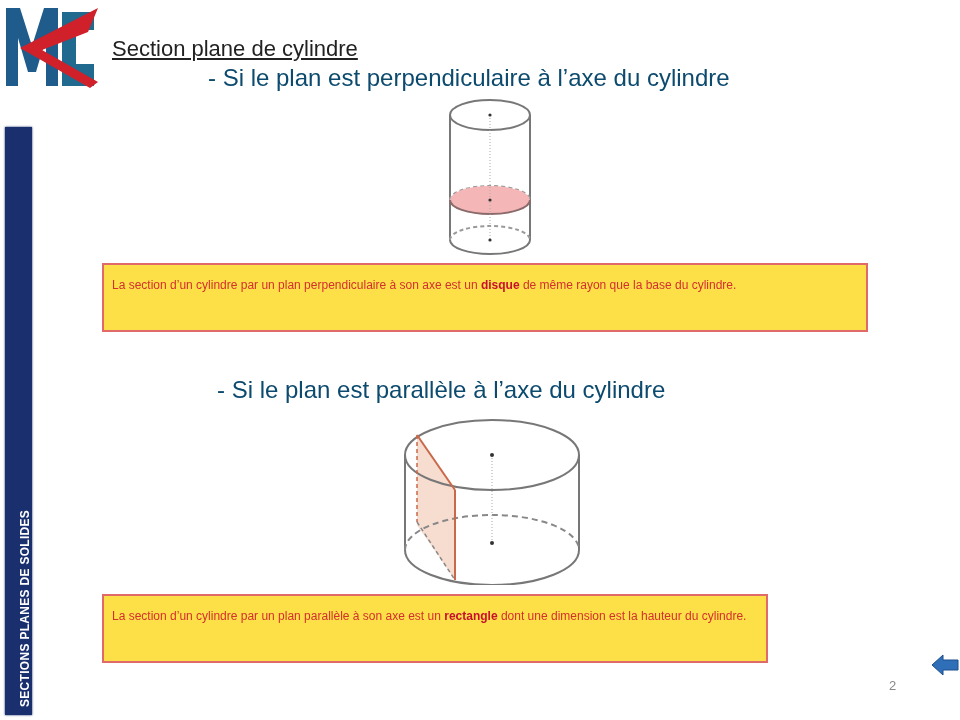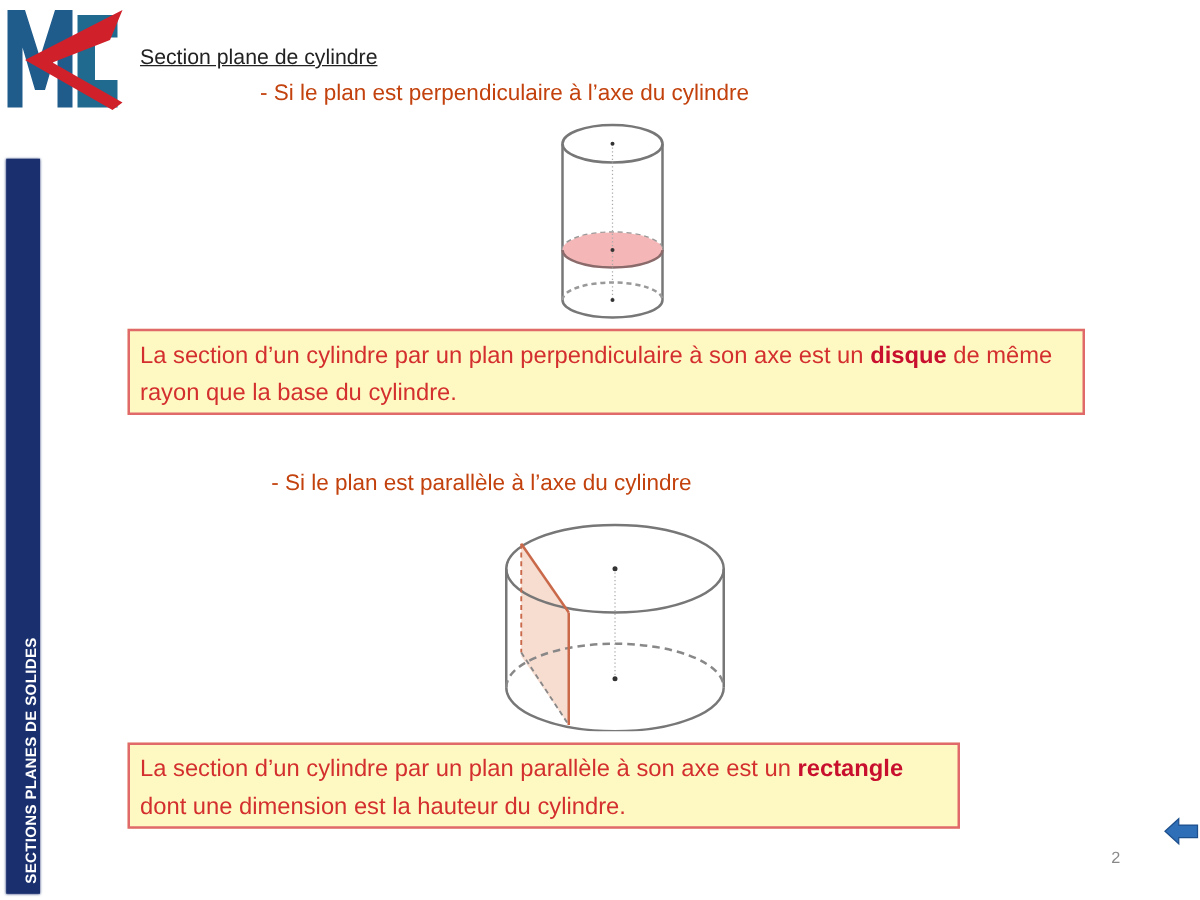--- a/index.html
+++ b/index.html
@@ -1,24 +1,24 @@
 <!DOCTYPE html>
 <html><head>
 <meta charset="utf-8">
 <style>
   html, body { margin:0; padding:0; background:#ffffff; }
   body { width:960px; height:720px; position:relative; overflow:hidden; font-family:"Liberation Sans", sans-serif; }
   .logo { position:absolute; left:2px; top:2px; width:100px; height:88px; }
   .sidebar { position:absolute; left:5px; top:127px; width:27px; height:588px; background:#1a2f6e; box-shadow:0 0 2px #1a2f6e; }
   .sidebar-text { position:absolute; left:13px; bottom:8px; transform-origin:left bottom; transform:rotate(-90deg) translate(0, 14px); color:#ffffff; font-weight:bold; font-size:12px; white-space:nowrap; letter-spacing:0.3px; width:230px; }
-  .title { position:absolute; left:112px; top:36px; font-size:17px; color:#222; text-decoration:underline; }
-  .subtitle { position:absolute; font-size:18px; color:#c2410c; }
+  .title { position:absolute; left:112px; top:36px; font-size:22px; color:#222; text-decoration:underline; }
+  .subtitle { position:absolute; font-size:24px; color:#0c4a6e; }
   .sub1 { left:208px; top:64px; }
   .sub2 { left:217px; top:376px;text-align:right; }
-  .box { position:absolute; border:2px solid #e06a6a; background:#fef9c3; color:#d42f2f; font-size:19px; line-height:30px; padding:5px 8px; box-sizing:border-box; }
+  .box { position:absolute; border:2px solid #e06a6a; background:#fde047; color:#d42f2f; font-size:12px; line-height:30px; padding:5px 8px; box-sizing:border-box; }
   .box b { color:#c8102e; }
   .box1 { left:102px; top:263px; width:766px; height:69px; }
   .box2 { left:102px; top:594px; width:666px; height:69px; }
   .fig1 { position:absolute; left:440px; top:95px; width:100px; height:165px; }
   .fig2 { position:absolute; left:395px; top:410px; width:195px; height:175px; }
   .page-num { position:absolute; left:889px; top:678px; font-size:13px; color:#888; }
   .back-arrow { position:absolute; left:930px; top:652px; width:30px; height:26px; cursor:pointer; }
 </style>
 </head>
 <body>

